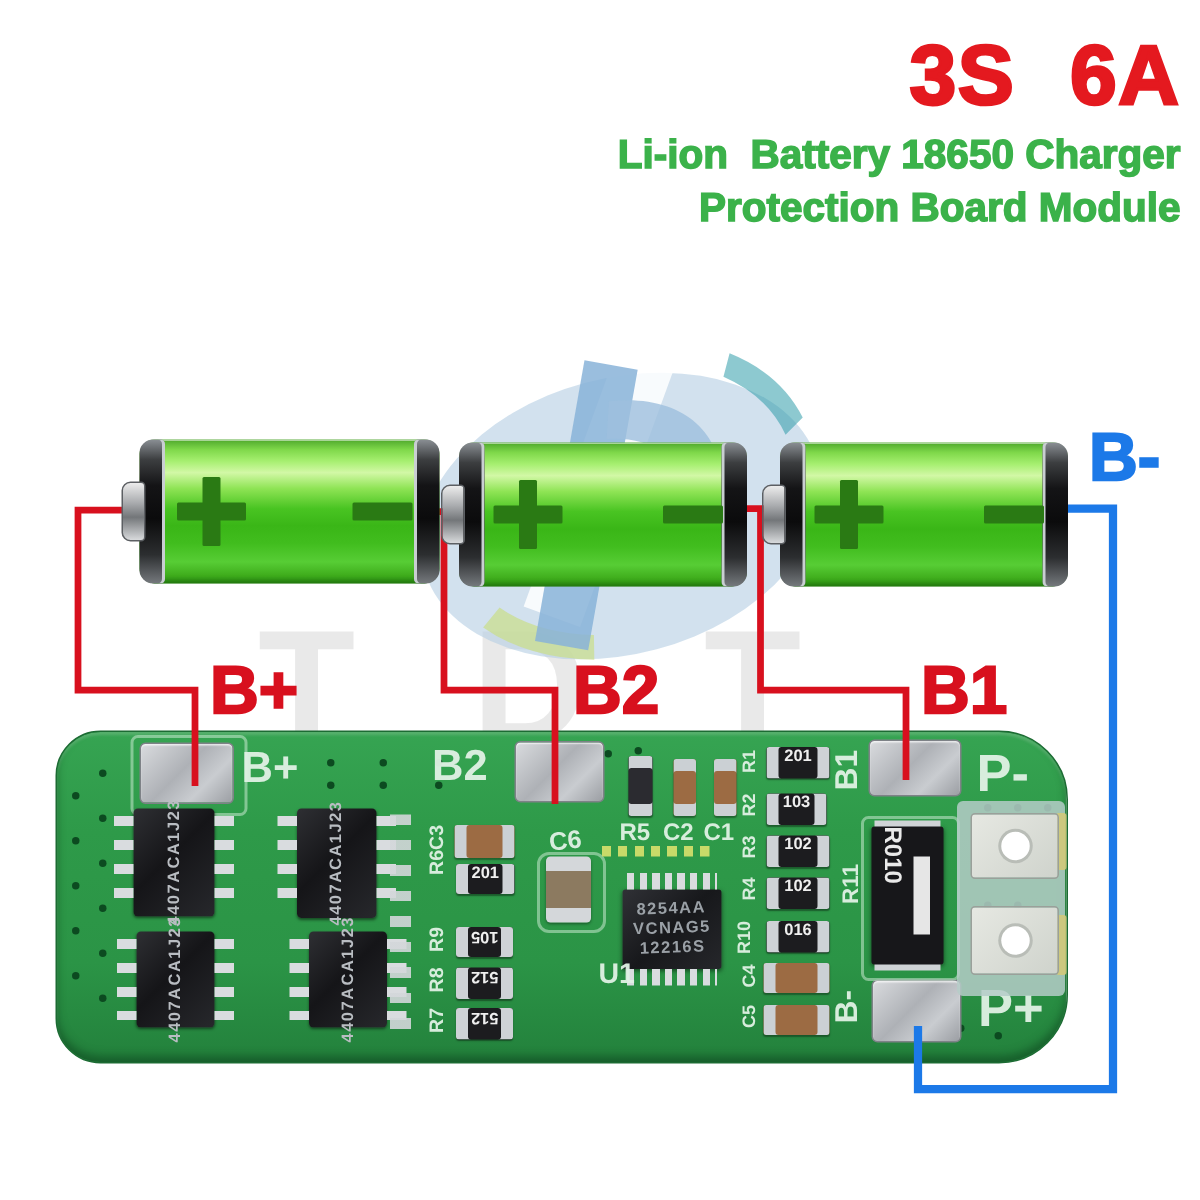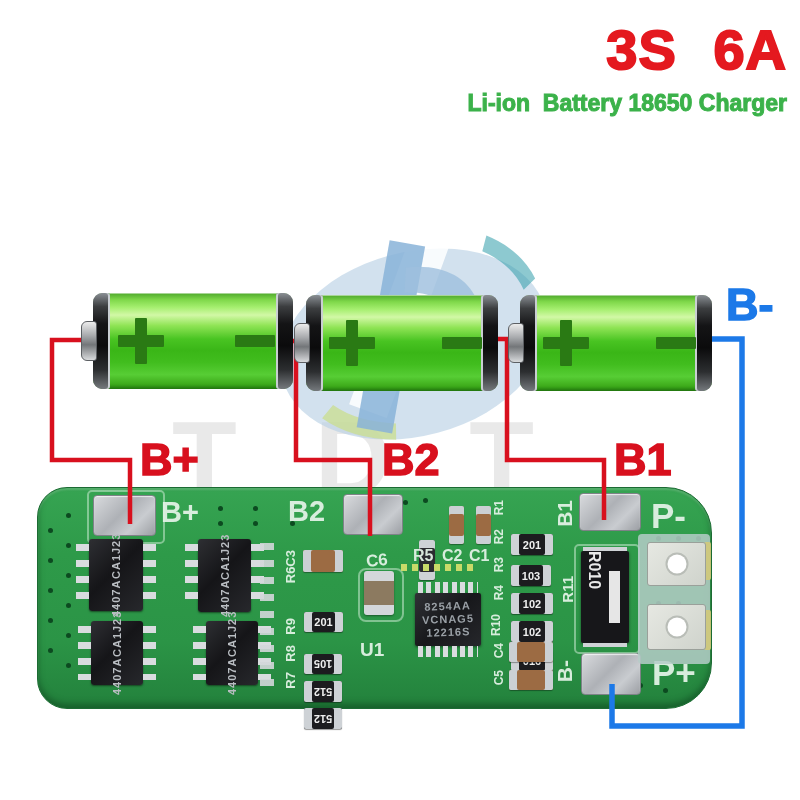--- a/index.html
+++ b/index.html
@@ -4,21 +4,21 @@
 <style>
   html,body{margin:0;padding:0;background:#ffffff;}
   .stage{position:relative;width:800px;height:800px;background:#fff;overflow:hidden;
          font-family:"Liberation Sans", sans-serif;}
 
   
   .header{position:absolute;top:14px;right:13px;text-align:right;z-index:6;}
   .title-model{font-size:56px;font-weight:bold;color:var(--red_title);
                letter-spacing:1px;word-spacing:20px;line-height:72px;
                -webkit-text-stroke:2px var(--red_title);}
-  .title-line{font-size:23px;font-weight:bold;color:var(--green_title);
+  .title-line{font-size:27px;font-weight:bold;color:var(--green_title);
               line-height:35px;white-space:pre;-webkit-text-stroke:1px var(--green_title);}
 
   
   .wm-text{position:absolute;left:172px;top:398px;font-size:106px;font-weight:bold;
            color:#c2c2c2;opacity:.35;letter-spacing:78px;z-index:1;}
   .wm-logo{position:absolute;left:276px;top:216px;z-index:1;}
 
   
   .wires{position:absolute;left:0;top:0;z-index:3;}
 
@@ -66,21 +66,21 @@
     writing-mode:vertical-rl;transform:rotate(180deg);color:#b9bdc2;font-size:11px;
     font-weight:bold;letter-spacing:1px;line-height:12px;text-align:center;}
   .pins-l,.pins-r{position:absolute;top:5px;bottom:5px;width:13px;
     background:repeating-linear-gradient(180deg,#d9dcdf 0 7px,rgba(0,0,0,0) 7px 16px);}
   .pins-l{left:-13px;} .pins-r{right:-13px;}
   .pins-t,.pins-b{position:absolute;left:3px;right:3px;height:11px;
     background:repeating-linear-gradient(90deg,#d9dcdf 0 5px,rgba(0,0,0,0) 5px 8.4px);}
   .pins-t{top:-11px;} .pins-b{bottom:-11px;}
   .chip{position:absolute;background:#1c1c1f;border-radius:2px;
     box-shadow:inset 8px 0 0 #ced2d6, inset -8px 0 0 #ced2d6, 0 1px 1px rgba(0,0,0,.4);
-    display:flex;align-items:center;justify-content:center;margin-top:36px;}
+    display:flex;align-items:flex-start;justify-content:center;}
   .chip .cv{color:#efefef;font-size:11px;font-weight:bold;transform:rotate(180deg);}
   .chip.upright .cv{transform:none;}
   .chip.vchip{box-shadow:inset 0 8px 0 #ced2d6, inset 0 -8px 0 #ced2d6, 0 1px 1px rgba(0,0,0,.4);}
   .cap-brown{position:absolute;background:#9c6b43;border-radius:2px;
     box-shadow:inset 8px 0 0 #cbd0d4, inset -8px 0 0 #cbd0d4, 0 1px 1px rgba(0,0,0,.35);}
   .cap-brown.vcap{box-shadow:inset 0 8px 0 #cbd0d4, inset 0 -8px 0 #cbd0d4, 0 1px 1px rgba(0,0,0,.35);}
   .c6cap{position:absolute;border-radius:3px;
     background:linear-gradient(180deg,#d4d7da 0 22%,#8c7a60 22% 78%,#d4d7da 78% 100%);
     box-shadow:0 1px 2px rgba(0,0,0,.4);}
   .u1{position:absolute;background:linear-gradient(135deg,#303136 0%,#17181b 50%,#26272b 100%);
@@ -117,20 +117,21 @@
       <path d="M30 176 A136 92 0 0 0 96 216 L100 200 A120 80 0 0 1 44 166 Z" fill="#c9dd8e" opacity="0.75"></path>
       <rect x="60" y="86" width="300" height="40" fill="#ffffff" opacity="0.85" transform="rotate(-55 140 128)"></rect>
       <rect x="96" y="30" width="36" height="190" fill="#88b3d8" opacity="0.85" transform="rotate(25 138 128)"></rect>
       <path d="M150 52 C 216 62 232 120 178 170 L 150 150 C 192 116 184 84 142 76 Z" fill="#9dbfdd" opacity="0.8"></path>
     </g>
   </svg>
 
   <div class="header">
     <div class="title-model">3S 6A</div>
     <div class="title-line">Li-ion  Battery 18650 Charger</div>
+    <div class="title-line">Protection Board Module</div>
   </div>
 
   <div class="pcb">
 
     <div class="vias" style="box-shadow:
       180px 18px #0c4a20,215px 18px #0c4a20,252px 18px #0c4a20,
       180px 33px #0c4a20,215px 33px #0c4a20,252px 33px #0c4a20,
       10px 40px #0c4a20,10px 70px #0c4a20,10px 100px #0c4a20,10px 130px #0c4a20,10px 160px #0c4a20,
       28px 25px #0c4a20,28px 55px #0c4a20,28px 85px #0c4a20,28px 115px #0c4a20,28px 145px #0c4a20,28px 175px #0c4a20,
       365px 12px #0c4a20,385px 10px #0c4a20,
@@ -217,21 +218,21 @@
 
     <div class="u1" style="left:377px;top:105px;width:66px;height:53px;">
       <div class="pins-t"></div>
       <div class="pins-b"></div>
       <div class="txt">
         <span>8254AA</span>
         <span>VCNAG5</span>
         <span>12216S</span>
       </div>
     </div>
-    <div class="silk" style="left:322px;top:152px;font-size:19px;">U1</div>
+    <div class="silk" style="left:361px;top:152px;font-size:19px;">U1</div>
 
     <div class="silk vert" style="left:455px;top:12px;font-size:12px;">R1</div>
     <div class="chip upright" style="left:473px;top:10px;width:42px;height:21px;">
         <span class="cv">201</span>
       </div>
     <div class="silk vert" style="left:455px;top:41px;font-size:12px;">R2</div>
     <div class="chip upright" style="left:473px;top:41px;width:40px;height:21px;">
         <span class="cv">103</span>
       </div>
     <div class="silk vert" style="left:455px;top:69px;font-size:12px;">R3</div>

